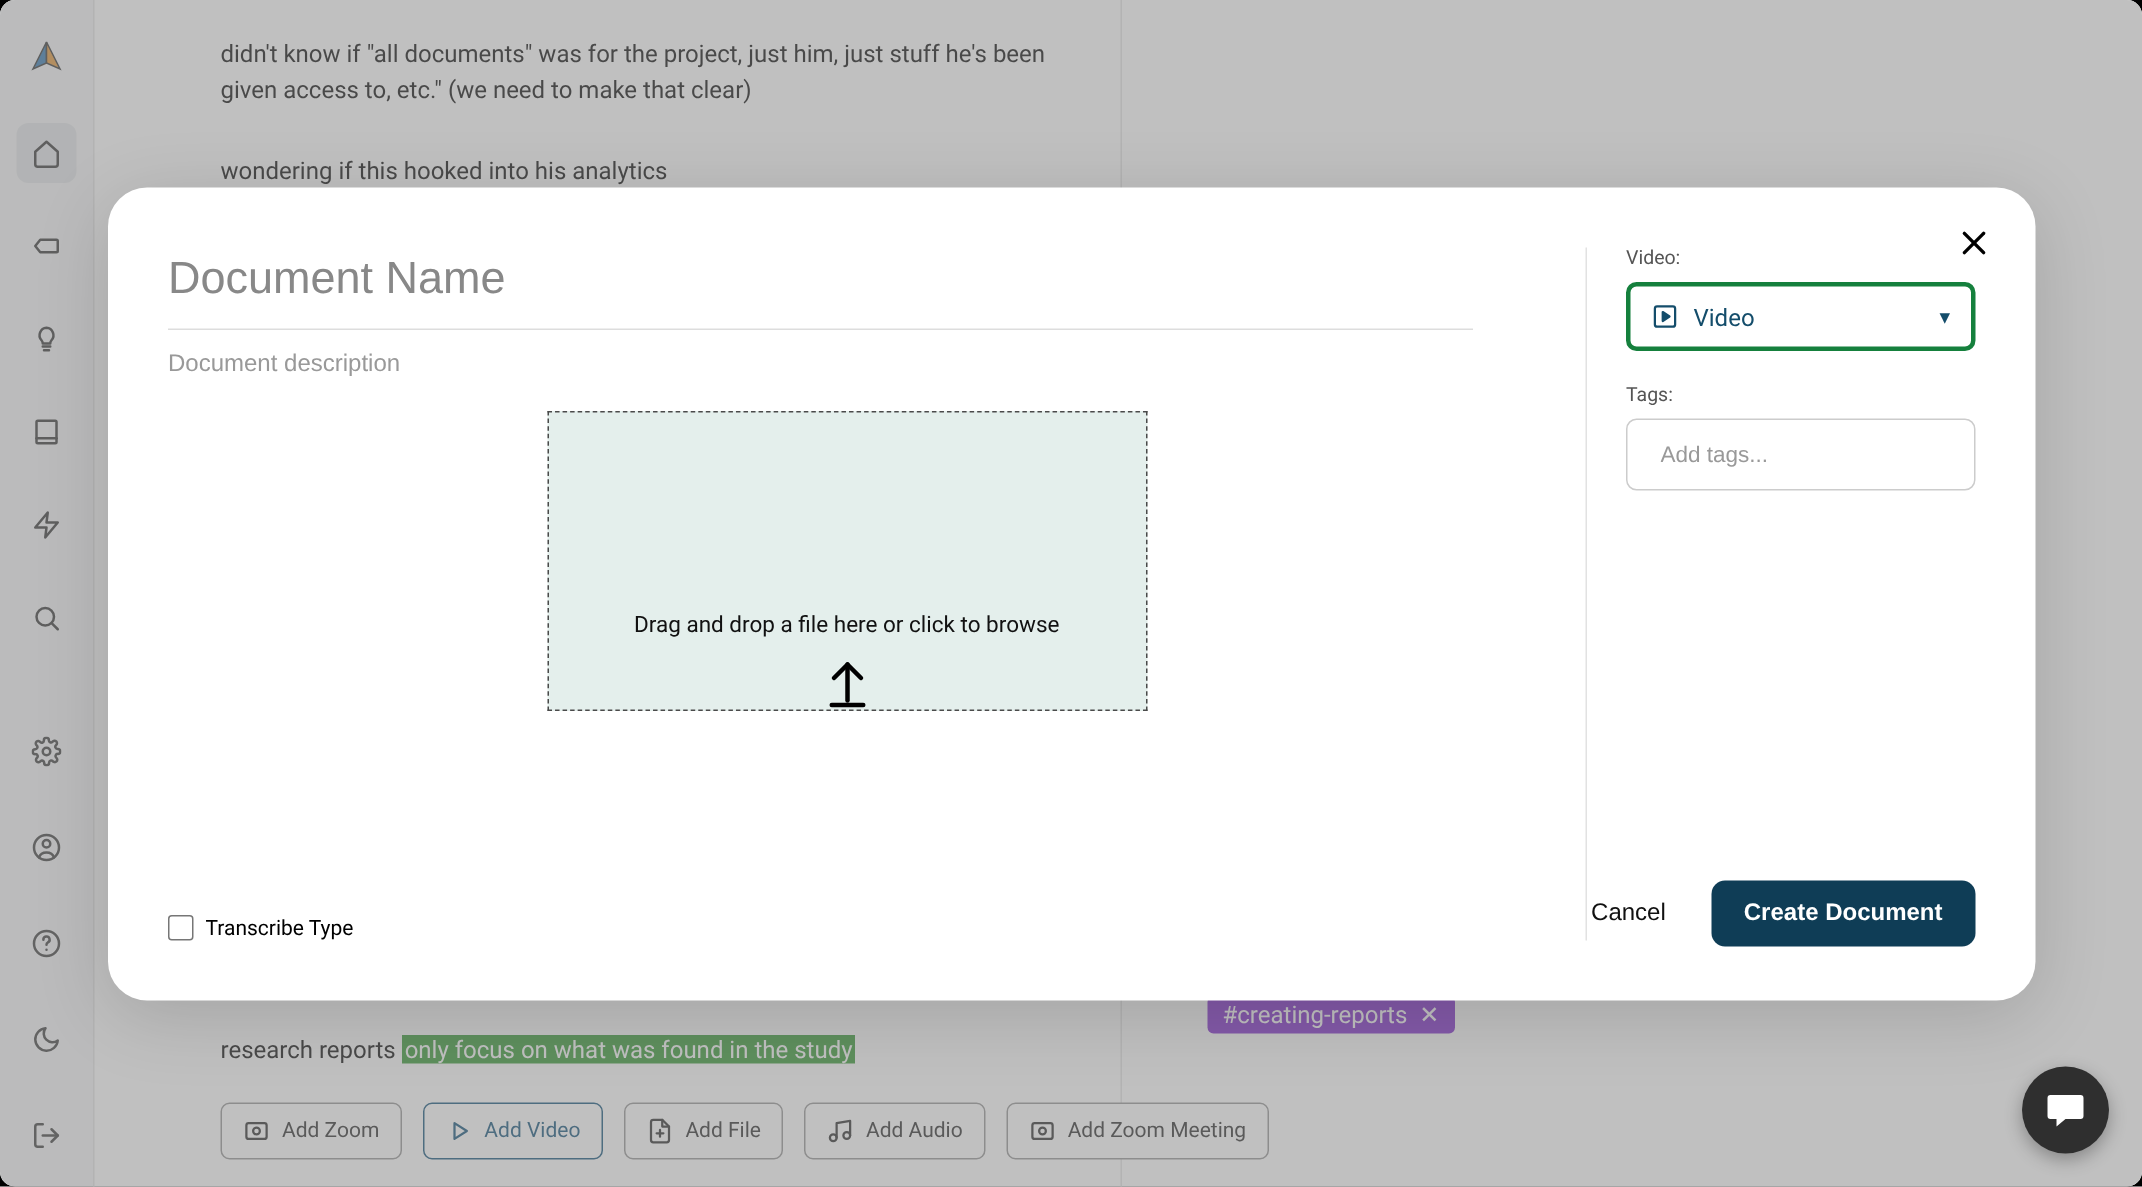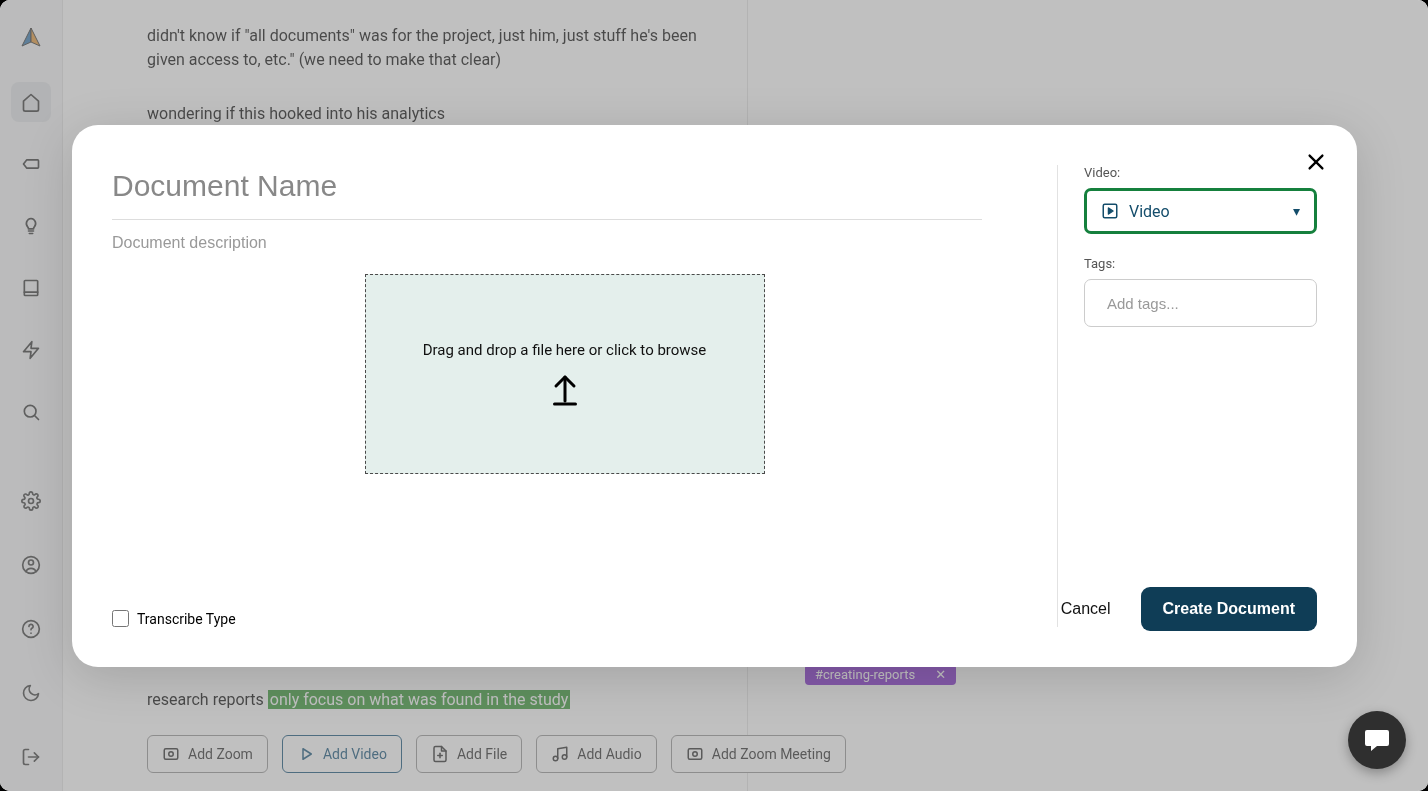--- a/index.html
+++ b/index.html
@@ -93,23 +93,23 @@
   }
   .add-btn svg { width: 18px; height: 18px; }
   .tag-chip {
     position: absolute;
     left: 742px; top: 664px;
     background: #8430cf;
     color: #fff;
     padding: 3px 10px;
     border-radius: 4px;
     display: flex;
-    gap: 20px;
-    align-items: center;
-    font-size: 13px;
+    gap: 8px;
+    align-items: center;
+    font-size: 16px;
   }
   
   .overlay {
     position: absolute;
     inset: 0;
     background: rgba(130,130,130,0.5);
     display: flex;
     align-items: flex-start;
     justify-content: center;
   }
@@ -152,21 +152,21 @@
   .doc-desc-input::placeholder { color: #999; }
   .dropzone {
     width: 400px;
     height: 200px;
     margin: 8px auto 0;
     border: 1.5px dashed #4a4a4a;
     background: #e4efec;
     display: flex;
     flex-direction: column;
     align-items: center;
-    justify-content: center;
+    justify-content: flex-end;
     gap: 12px;
     font-size: 15px;
     color: #111;
     cursor: pointer;
   }
   .dropzone svg { width: 36px; height: 36px; }
   .transcribe-row {
     display: flex;
     align-items: center;
     gap: 8px;

